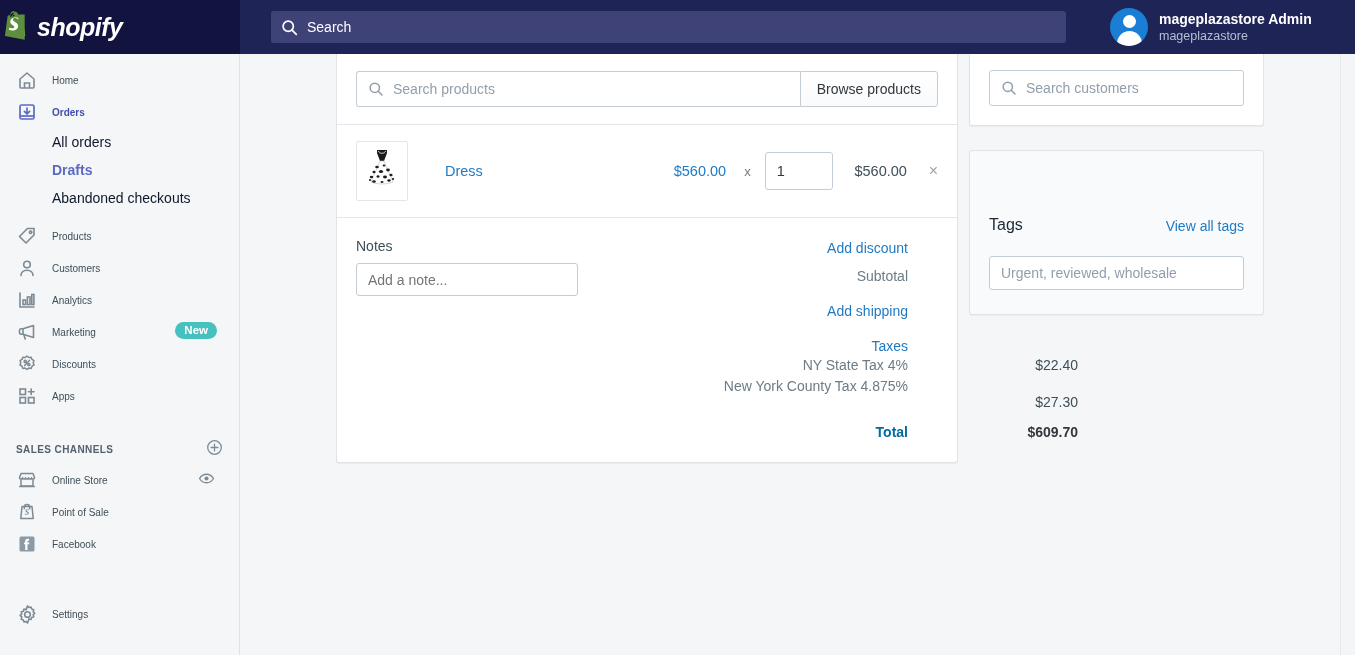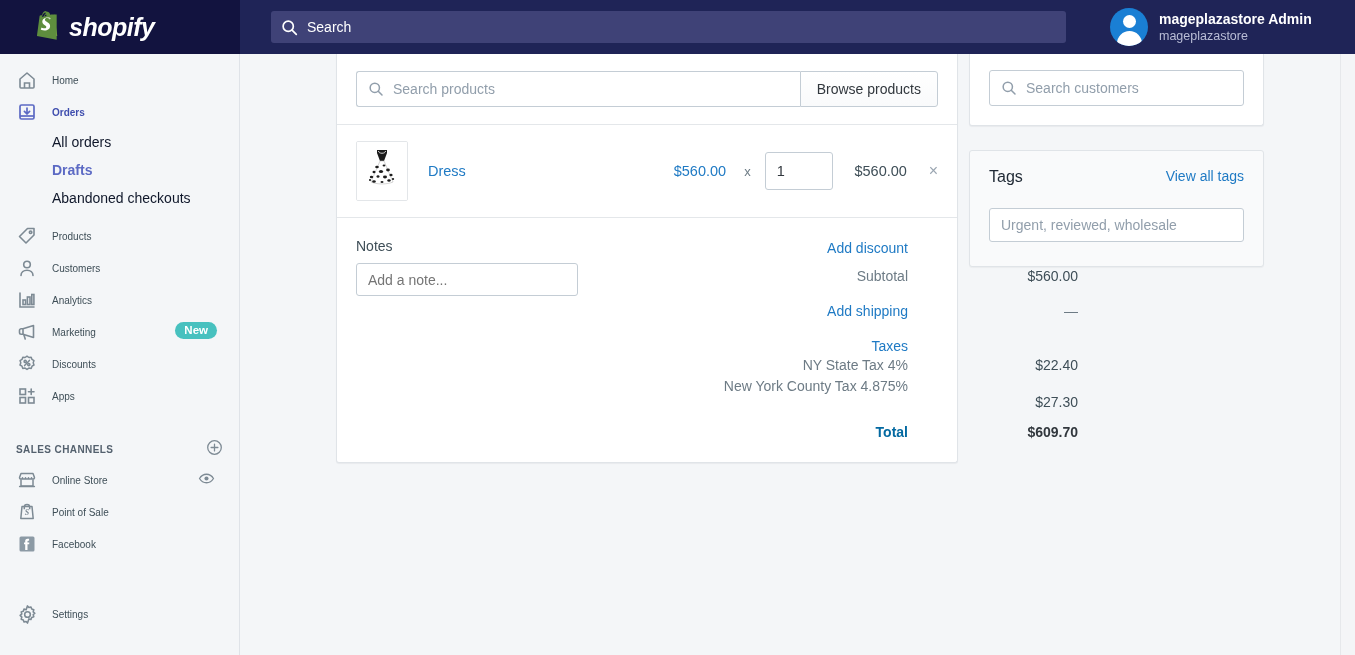--- a/index.html
+++ b/index.html
@@ -15,21 +15,21 @@
   
   .topbar {
     position: absolute; top: 0; left: 0;
     width: 1355px; height: 54px;
     background: #1f2457;
     display: flex; align-items: center;
   }
   .topbar-logo {
     width: 240px; height: 54px;
     display: flex; align-items: center;
-    padding-left: 32px;
+    padding-left: 0;
     background: #12133f;
   }
   .shopify-bag { width: 30px; height: 32px; margin-right: 7px; }
   .shopify-word {
     color: #ffffff; font-size: 25px; font-style: italic;
     font-weight: bold; letter-spacing: -0.5px;
   }
   .search-wrap { flex: 0 0 auto; margin-left: 31px; }
   .search-box {
     width: 795px; height: 32px;
@@ -146,21 +146,21 @@
     display: flex; align-items: center;
     padding: 14px 19px; height: 92px;
   }
   .thumb {
     width: 52px; height: 60px;
     border: 1px solid #e3e6e9; border-radius: 2px;
     background: #ffffff; flex: 0 0 auto;
     position: relative; overflow: hidden;
   }
   .prod-name {
-    color: #1f7ac4; font-size: 14.5px; margin-left: 20px;
+    color: #1f7ac4; font-size: 14.5px; margin-left: 37px;
     flex: 1;
   }
   .unit-price { color: #1f7ac4; font-size: 14.5px; }
   .mult { color: #6d7b85; font-size: 13px; margin: 0 14px 0 18px; }
   .qty-input {
     width: 68px; height: 38px;
     border: 1px solid #c4cdd5; border-radius: 3px;
     font-size: 14.5px; color: #31373d;
     padding-left: 11px;
     font-family: "Liberation Sans", sans-serif;
@@ -248,22 +248,22 @@
   }
   .cust-search .mag { margin-right: 9px; display: flex; }
   .cust-ph { color: #919eab; font-size: 14px; }
   .card-tags {
     margin-top: 24px; background: #f9fafb;
     border: 1px solid #e0e4e8; border-radius: 3px;
     padding: 17px 19px 24px;
     box-shadow: 0 1px 1px rgba(22,29,37,.04);
   }
   .tags-head {
-    display: flex; align-items: flex-start;
-    justify-content: space-between; margin-bottom: 22px;
+    display: flex; align-items: flex-end;
+    justify-content: space-between; margin-bottom: 22px; margin-top: 48px;
   }
   .tags-title { font-size: 16px; color: #212b36; }
   .tags-link { font-size: 14px; color: #1f7ac4; }
   .tags-input {
     height: 34px; border: 1px solid #c4cdd5; border-radius: 3px;
     display: flex; align-items: center; padding: 0 11px;
     background: #ffffff;
   }
   .tags-ph { color: #919eab; font-size: 14px; }
 

